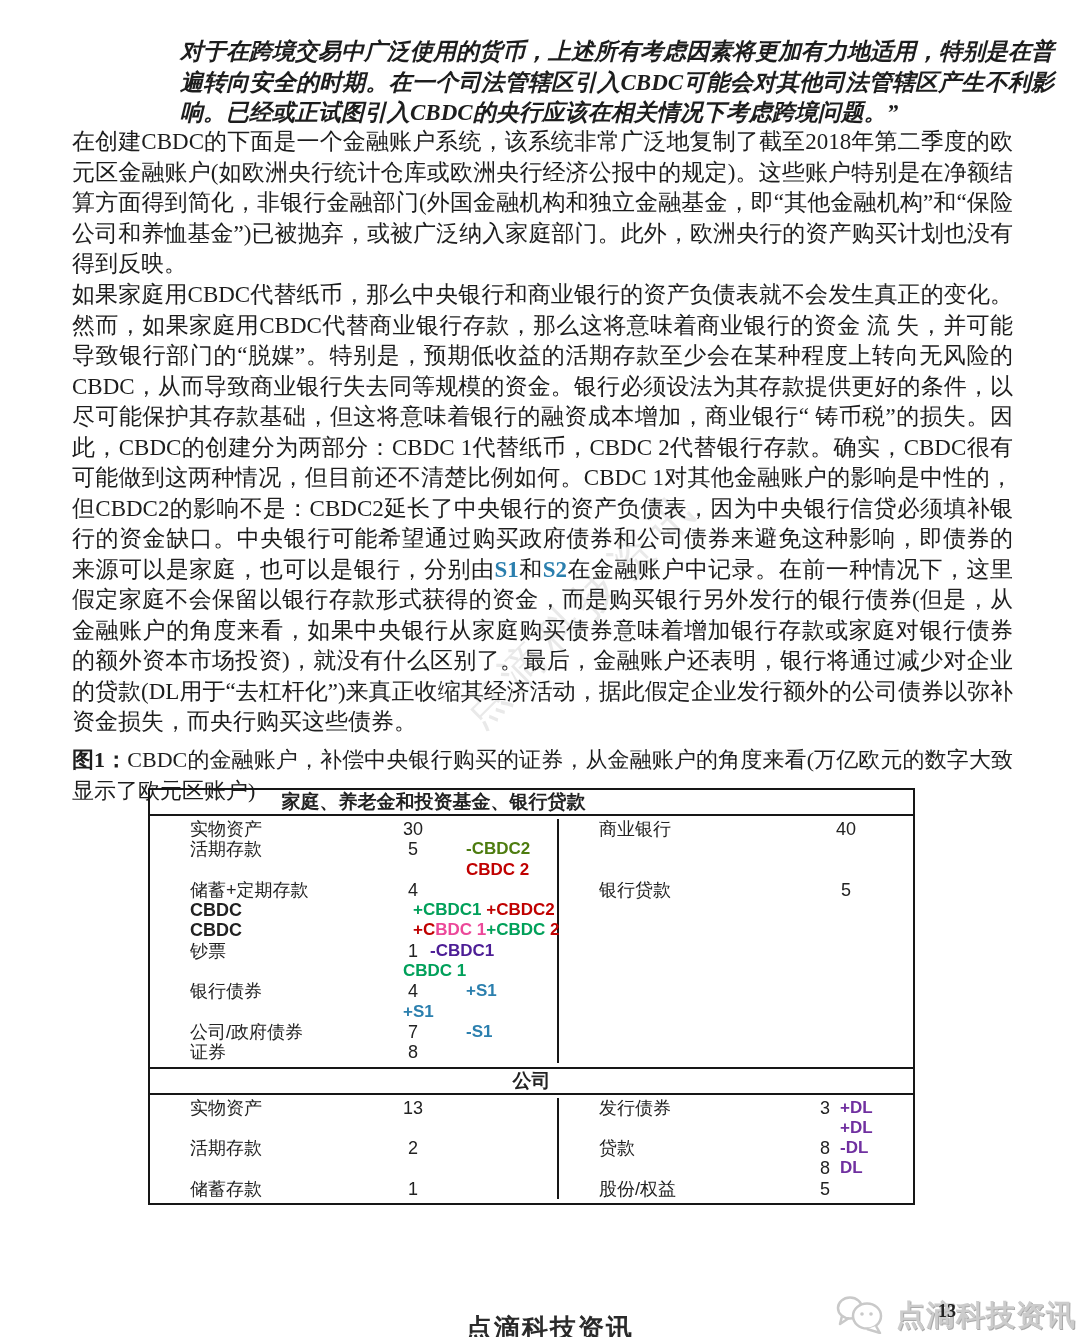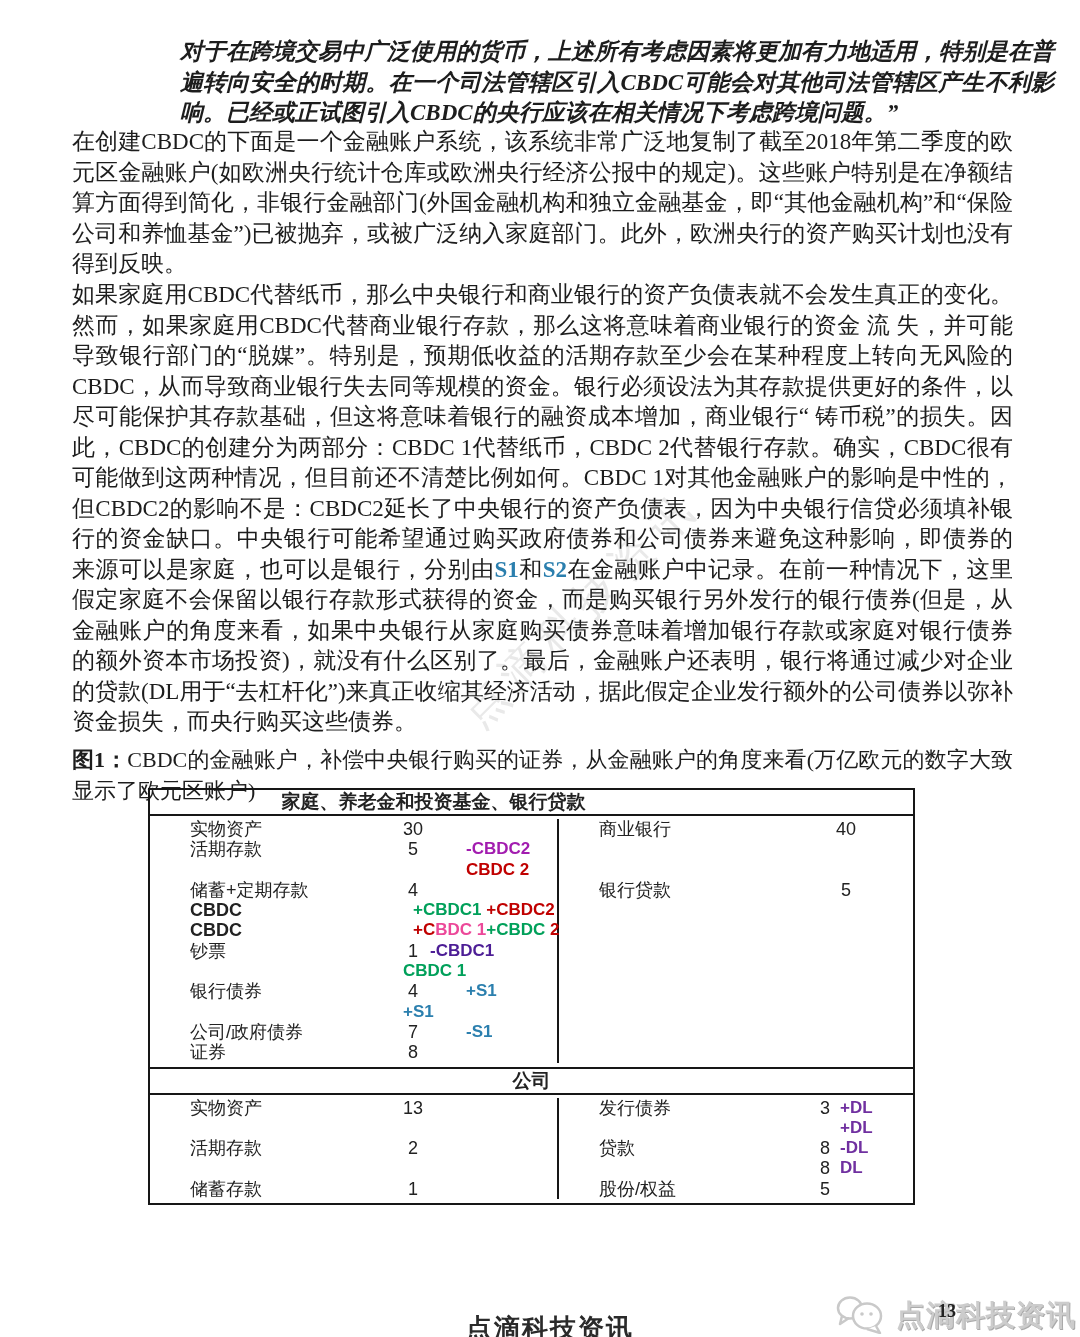--- a/index.html
+++ b/index.html
@@ -115,21 +115,21 @@
       <div class="tbl-header sec-0"><span class="htext">家庭、养老金和投资基金、银行贷款</span></div>
       <div class="tbl-body">
         <div class="col left">
           <div class="line">
             <span class="lbl">实物资产</span>
             <span class="val">30</span>
           </div>
           <div class="line">
             <span class="lbl">活期存款</span>
             <span class="val">5</span>
-            <span class="ann p-far"><span style="color: #a21caf;">-CBDC2</span></span>
+            <span class="ann p-far"><span style="color: #4d7c0f;">-CBDC2</span></span>
           </div>
           <div class="line">
             <span class="ann p-far"><span style="color: rgb(192, 0, 0);">CBDC 2</span></span>
           </div>
           <div class="line">
             <span class="lbl">储蓄+定期存款</span>
             <span class="val">4</span>
           </div>
           <div class="line">
             <span class="lbl b">CBDC</span>

